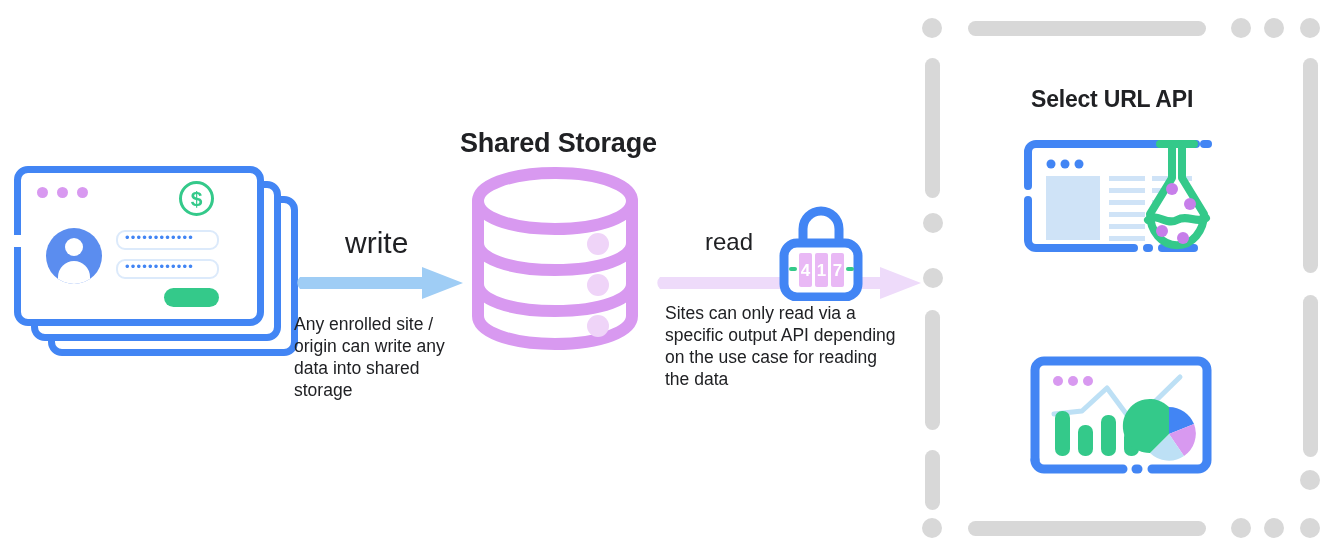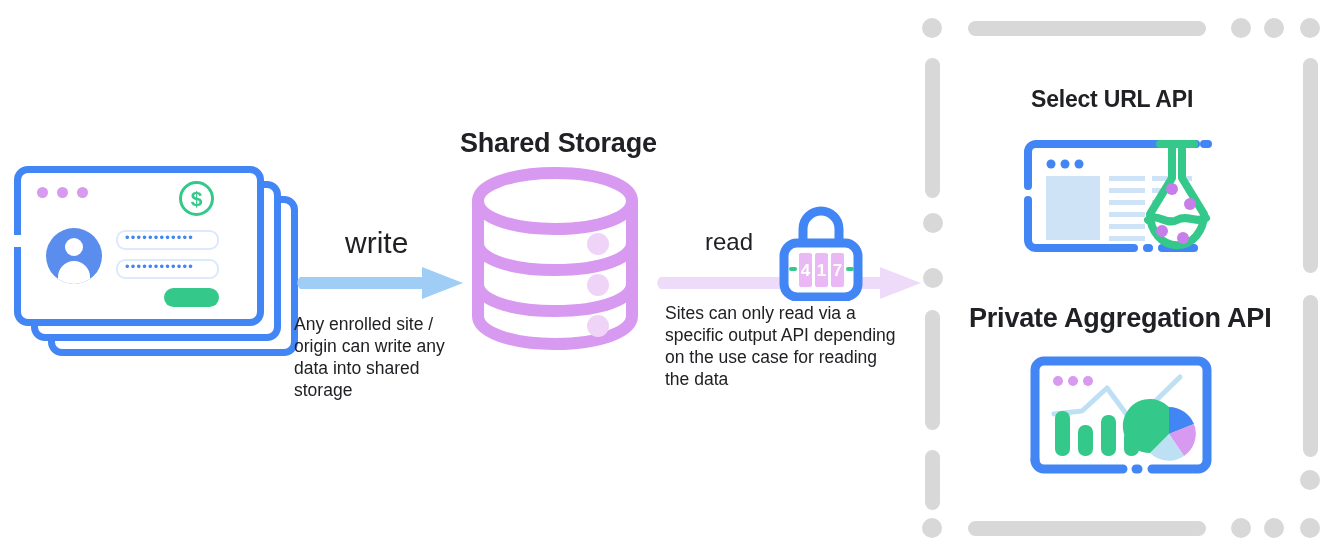--- a/index.html
+++ b/index.html
@@ -292,21 +292,20 @@
     <g>
       <path d="M144 6 H178 M156 6 V40 L134 76 A26 30 0 1 0 188 76 L166 40 V6" fill="#ffffff" stroke="#34C98A" stroke-width="8" stroke-linejoin="round" stroke-linecap="round"></path>
       <path d="M132 82 C142 74 150 88 161 82 C172 76 180 86 190 80" fill="none" stroke="#34C98A" stroke-width="8" stroke-linecap="round"></path>
       <circle cx="156" cy="51" r="6" fill="#C77EEA"></circle>
       <circle cx="174" cy="66" r="6" fill="#C77EEA"></circle>
       <circle cx="146" cy="93" r="6" fill="#C77EEA"></circle>
       <circle cx="167" cy="100" r="6" fill="#C77EEA"></circle>
     </g>
   </svg>
 
-  <div class="label-bold" style="left:969px; top:303px; font-size:27px;">Private Aggregation API</div>
 
   <svg id="private-agg-icon" viewBox="0 0 182 125">
     <g fill="none" stroke="#4285F4" stroke-width="9" stroke-linecap="round">
       <path d="M5 104 V14 A9 9 0 0 1 14 5 H168 A9 9 0 0 1 177 14 V104 A9 9 0 0 1 168 113 H122"></path>
       <path d="M108 113 H106"></path>
       <path d="M93 113 H14 A9 9 0 0 1 5 104"></path>
     </g>
     <g fill="#D899F0">
       <circle cx="28" cy="25" r="5"></circle>
       <circle cx="43" cy="25" r="5"></circle>

